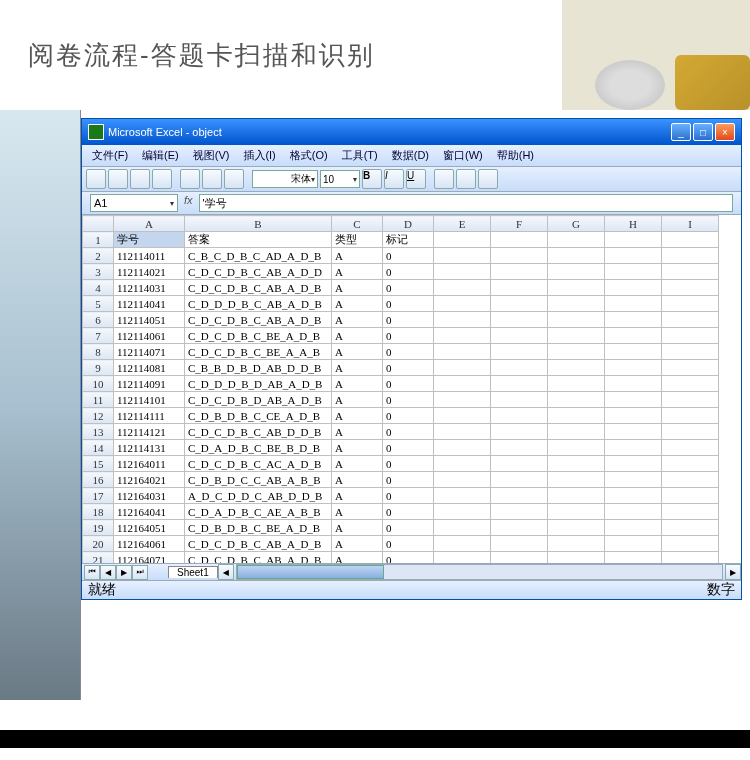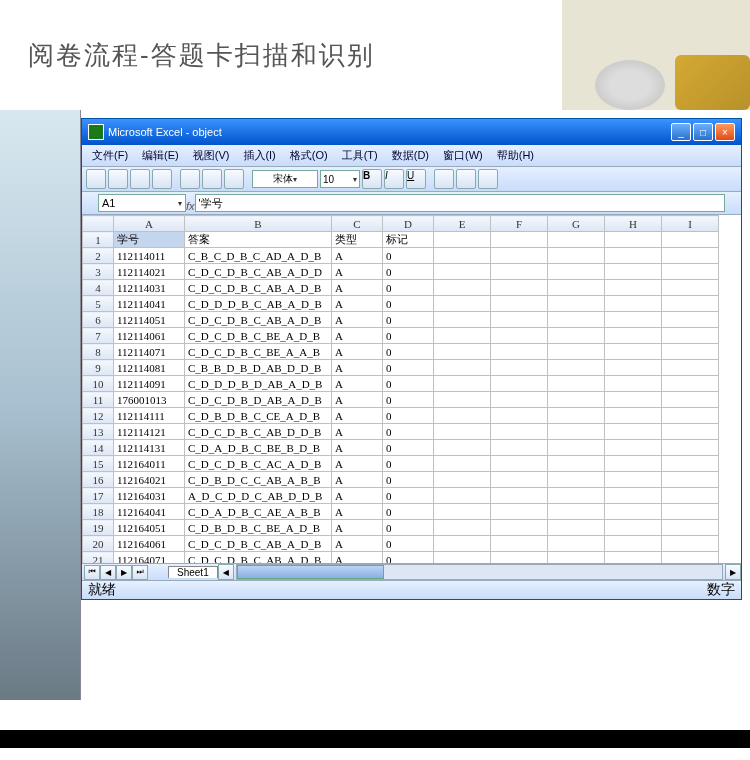--- a/index.html
+++ b/index.html
@@ -16,24 +16,24 @@
 .win-title-left{display:flex;align-items:center;gap:4px}
 .win-icon{width:14px;height:14px;background:#1a7a1a;border:1px solid #fff;display:inline-block}
 .win-btns{display:flex;gap:2px}
 .wb{width:18px;height:16px;background:linear-gradient(#6ab0ff,#2a70cc);border:1px solid #fff;border-radius:2px;display:flex;align-items:center;justify-content:center;color:#fff;font-size:10px;cursor:pointer}
 .wb.close{background:linear-gradient(#ff9a5a,#e04a1a)}
 .menubar{background:linear-gradient(#e6f0ff,#c8dcfa);padding:2px 4px;display:flex;gap:2px;border-bottom:1px solid #9ab}
 .menu-item{padding:1px 6px;cursor:pointer;color:#003}
 .toolbar{background:linear-gradient(#e6f0ff,#c8dcfa);padding:2px 4px;display:flex;align-items:center;gap:2px;border-bottom:1px solid #9ab;font-size:10px;flex-wrap:nowrap;overflow:hidden}
 .tb{width:18px;height:18px;background:linear-gradient(#f8fbff,#d8e4f4);border:1px solid #8aa;border-radius:2px;cursor:pointer}
 .tb-sep{width:4px}
-.font-sel{width:60px;height:16px;border:1px solid #7a9;background:#fff;padding:0 2px;display:flex;align-items:center;justify-content:center}
+.font-sel{width:60px;height:16px;border:1px solid #7a9;background:#fff;padding:0 2px;display:flex;align-items:center;justify-content:flex-end}
 .size-sel{width:34px;height:16px;border:1px solid #7a9;background:#fff;padding:0 2px;display:flex;align-items:center;justify-content:space-between}
 .dd{font-size:8px;color:#333}
-.fbar{background:linear-gradient(#e6f0ff,#c8dcfa);padding:2px 16px;display:flex;align-items:flex-end;border-bottom:1px solid #9ab}
+.fbar{background:linear-gradient(#e6f0ff,#c8dcfa);padding:2px 8px;display:flex;align-items:flex-start;gap:6px;border-bottom:1px solid #9ab}
 .namebox{width:80px;height:16px;background:#fff;border:1px solid #7a9;padding:0 3px;display:flex;align-items:center;justify-content:space-between}
 .fx{font-style:italic;color:#555}
 .formula-input{flex:1;height:16px;background:#fff;border:1px solid #7a9;padding:0 3px;display:flex;align-items:center}
 .grid-wrap{flex:1;overflow:auto;position:relative;background:#fff}
 table{border-collapse:collapse;font-size:11px;font-family:SimSun,Tahoma}
 th,td{border:1px solid #c0c0c0;padding:0 3px;height:15px;white-space:nowrap;text-align:left}
 th{background:linear-gradient(#f5f8fd,#dce6f4);font-weight:normal;text-align:center;color:#333}
 th.rowh{width:24px;text-align:center}
 th.colA{width:64px}th.colB{width:140px}th.colC{width:44px}th.colD{width:44px}
 th.colE,th.colF,th.colG,th.colH,th.colI{width:50px}
@@ -247,21 +247,21 @@
                   <td>A</td>
                   <td>0</td>
                   <td></td>
                   <td></td>
                   <td></td>
                   <td></td>
                   <td></td>
                 </tr>
                 <tr>
                   <th class="rowh">11</th>
-                  <td>176001013</td>
+                  <td>112114101</td>
                   <td>C_D_C_D_B_D_AB_A_D_B</td>
                   <td>A</td>
                   <td>0</td>
                   <td></td>
                   <td></td>
                   <td></td>
                   <td></td>
                   <td></td>
                 </tr>
                 <tr>

